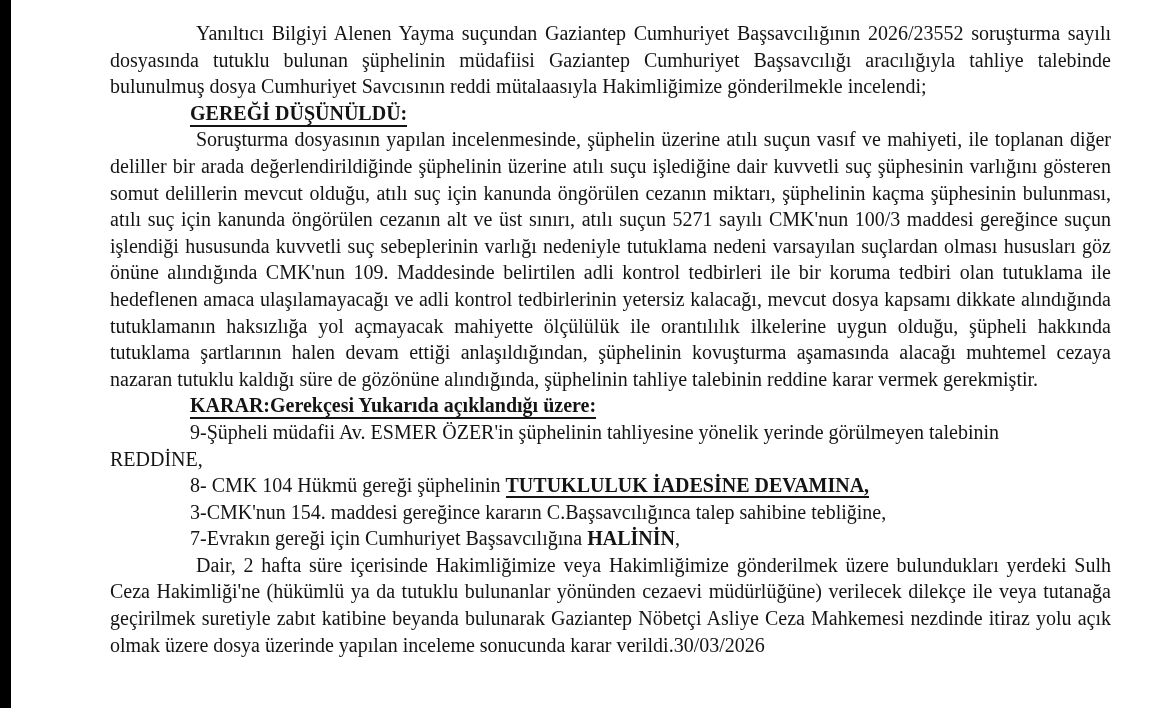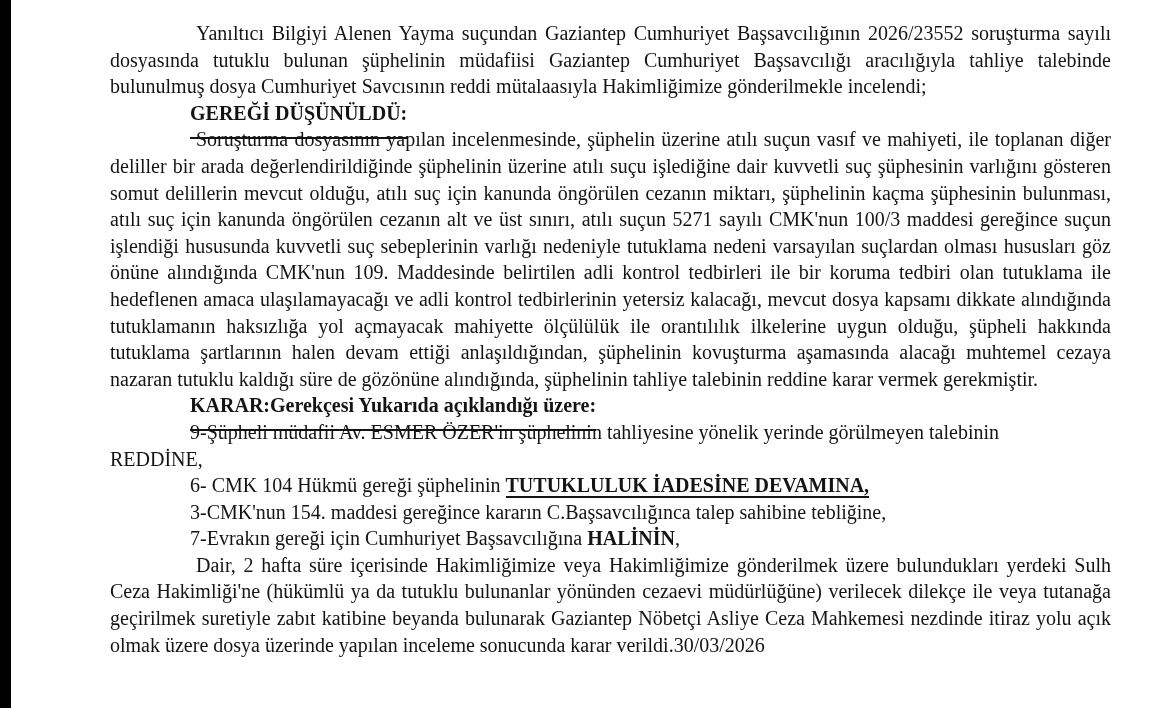--- a/index.html
+++ b/index.html
@@ -38,21 +38,21 @@
     text-indent: 86px;
   }
   .hline {
     margin: 0;
     padding-left: 80px;
     font-weight: bold;
     text-align: left;
   }
   .h-ul {
     border-bottom: 2.5px solid #141414;
-    padding-bottom: 13px;
+    padding-bottom: 1px;
   }
   .item {
     margin: 0;
     text-indent: 80px;
   }
   .emph-line {
     margin: 0;
     text-indent: 0;
     font-weight: normal;
     text-align: left;
@@ -85,21 +85,21 @@
   </div>
 
   <div class="item">
     <span>9-Şüpheli müdafii Av. ESMER ÖZER'in şüphelinin  tahliyesine yönelik yerinde görülmeyen talebinin</span>
   </div>
   <div class="emph-line">
     <span>REDDİNE,</span>
   </div>
 
   <div class="item">
-    <span>6- CMK 104 Hükmü gereği şüphelinin </span><span class="b-ul">TUTUKLULUK İADESİNE DEVAMINA,</span>
+    <span>8- CMK 104 Hükmü gereği şüphelinin </span><span class="b-ul">TUTUKLULUK İADESİNE DEVAMINA,</span>
   </div>
 
   <div class="item">
     <span>3-CMK'nun 154. maddesi gereğince kararın C.Başsavcılığınca talep sahibine  tebliğine,</span>
   </div>
 
   <div class="item">
     <span>7-Evrakın gereği için Cumhuriyet Başsavcılığına </span><span class="b">HALİNİN</span><span>,</span>
   </div>
 

